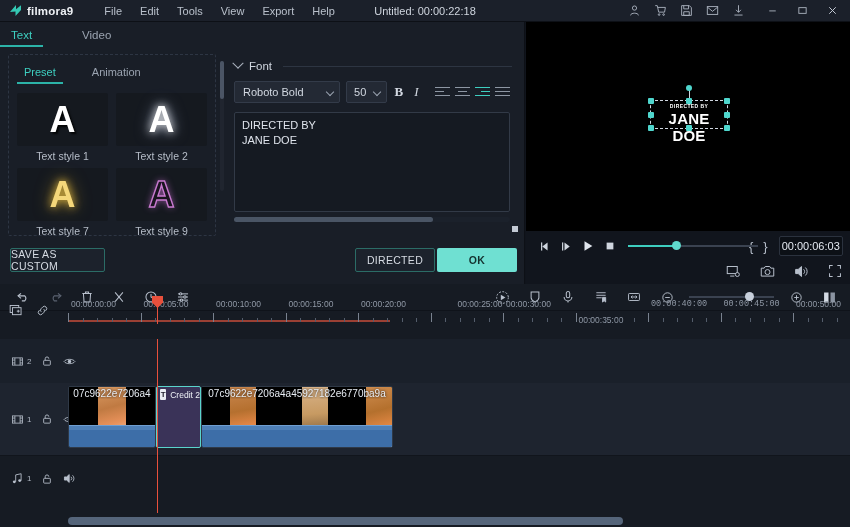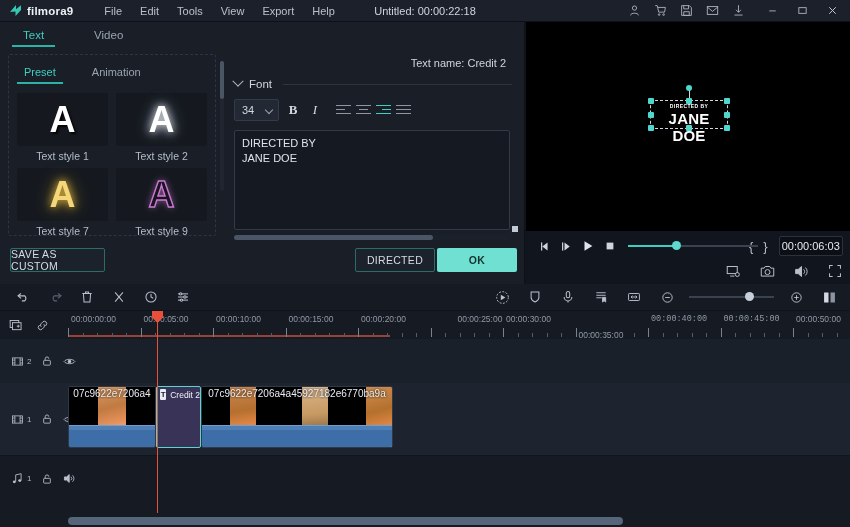--- a/index.html
+++ b/index.html
@@ -37,21 +37,21 @@
   }
   .ticon { width: 13px; height: 13px; display: block; }
   .winbtns { display: flex; align-items: center; gap: 17px; margin-left: 8px; }
 
   
   .editpanel {
     position: absolute; left: 0; top: 22px; width: 525px; height: 262px;
     background: #191e27; border-right: 1px solid #0d1016;
   }
   .tabrow {
-    display: flex; align-items: center; height: 27px; padding-left: 12px; gap: 28px;
+    display: flex; align-items: center; height: 27px; gap: 28px;
   }
   .tab {
     font-size: 11.5px; color: #9aa3b0; position: relative; padding: 4px 11px 6px 11px;
     cursor: default;
   }
   .tab.active { color: #3ecfc0; }
   .tab.active:after {
     content: ""; position: absolute; left: 0; right: 0; bottom: 0; height: 2px;
     background: #2cb3a8;
   }
@@ -202,21 +202,21 @@
     border-bottom: 1px solid #0f131a; display: flex; align-items: center;
   }
   .tlb { width: 22px; height: 22px; display: flex; align-items: center; justify-content: center; color: #b9c1cd; }
   .tlb.dim { color: #5a6270; }
   .tlb-left { display: flex; align-items: center; gap: 10px; margin-left: 12px; }
   .tlb-right { margin-left: auto; display: flex; align-items: center; gap: 11px; padding-right: 10px; }
   .zoomslider { position: relative; width: 85px; height: 14px; }
   .zoomslider .trk { position: absolute; left: 0; top: 6px; width: 85px; height: 2px; background: #3a4250; }
   .zoomslider .knob { position: absolute; left: 56px; top: 2px; width: 9px; height: 9px; border-radius: 50%; background: #c7cfdb; }
 
-  .tl-ruler-row { position: absolute; left: 0; top: 27px; right: 0; height: 28px; text-align: center; }
+  .tl-ruler-row { position: absolute; left: 0; top: 12px; right: 0; height: 28px; text-align: center; }
   .tl-headcorner {
     position: absolute; left: 0; top: 0; width: 68px; height: 28px;
     display: flex; align-items: center; gap: 13px; padding-left: 9px;
   }
   .ruler { position: absolute; left: 68px; top: 0; right: 0; height: 28px; overflow: hidden; }
   .tick-major { position: absolute; bottom: 0; width: 1px; height: 9px; background: #6a7policy; }
   .ruler-label { position: absolute; top: 3px; font-size: 8.5px; color: #9099a6; white-space: nowrap; }
 
   .tracks { position: absolute; left: 0; top: 55px; right: 0; bottom: 14px; }
   .track { position: absolute; left: 0; right: 0; }
@@ -388,31 +388,34 @@
           </div>
         </div>
       </div>
 
       <div class="vscroll">
         <div class="vscroll-track"></div>
         <div class="vscroll-bar" style="background:#4b5565;border-radius:2px;"></div>
       </div>
 
       <div class="fontcol">
-        <div class="textname">Text name: Credit 2</div>
 
         <div class="sectionhdr">
           <span class="chev"></span>
           <span class="lbl">Font</span>
           <span class="hrline"></span>
         </div>
 
         <div class="fontrow">
+          <div class="selectbox fontname">
+            <span>Roboto Bold</span>
+            <span class="selcaret"></span>
+          </div>
           <div class="selectbox fontsize">
-            <span>34</span>
+            <span>50</span>
             <span class="selcaret"></span>
           </div>
           <div class="fbtn bold">B</div>
           <div class="fbtn ital">I</div>
           <div class="aligngroup">
             <div class="alignbtn">
               <i style="top:1px;width:15px"></i>
                 <i style="top:5px;width:9px"></i>
                 <i style="top:9px;width:15px"></i>
             </div>

